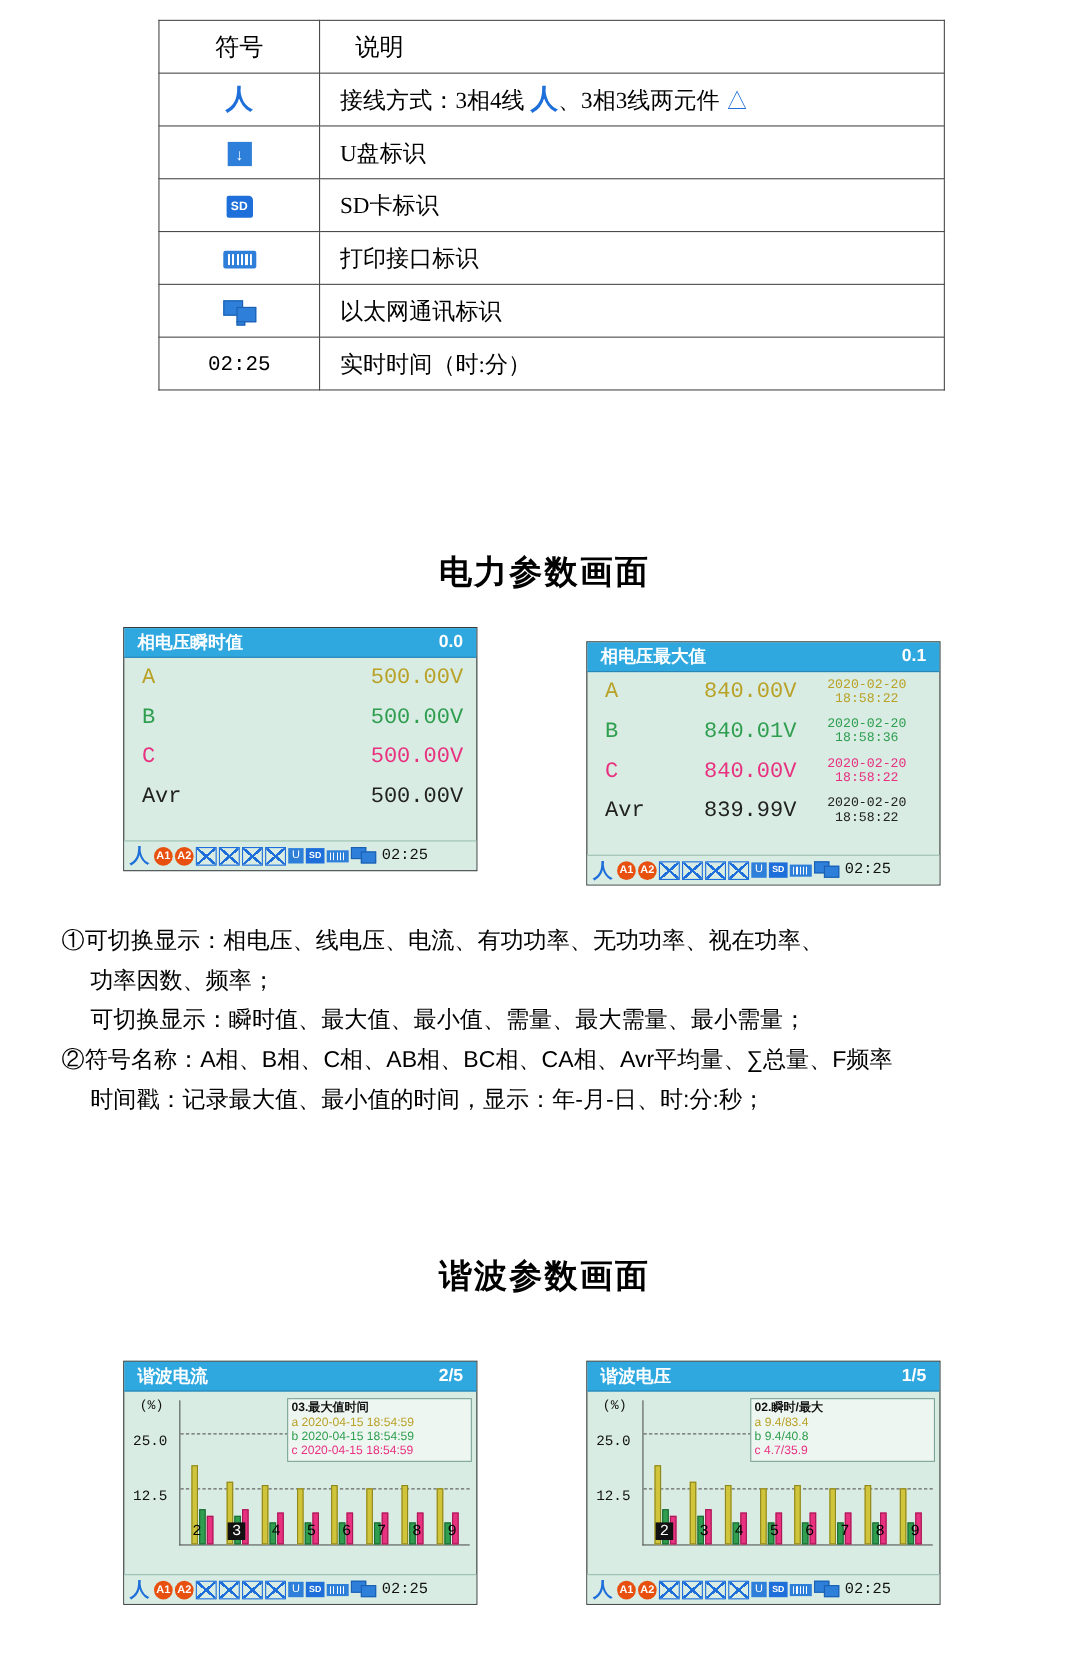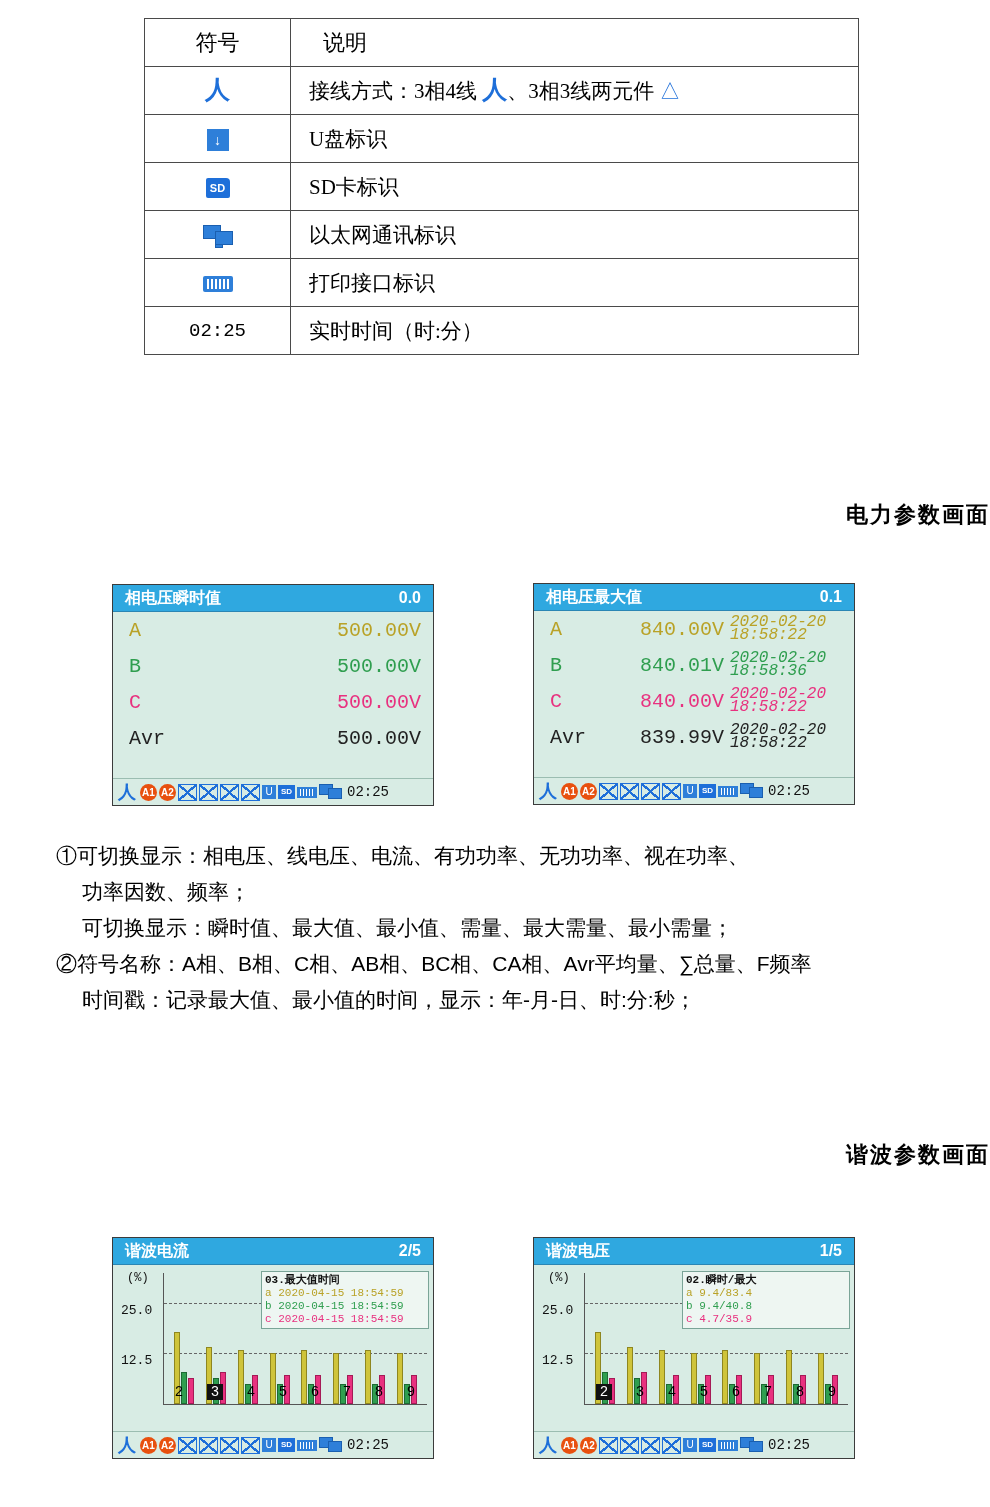--- a/index.html
+++ b/index.html
@@ -68,44 +68,44 @@
   .net{
     display:inline-block;width:30px;height:22px;vertical-align:middle;position:relative;
   }
   .net i{position:absolute;display:block;background:#2e7fd9;border:1px solid #1a5fb0;}
   .net i.a{left:0;top:0;width:16px;height:12px;}
   .net i.b{left:12px;top:6px;width:16px;height:12px;}
   .net i.c{left:12px;top:19px;width:6px;height:2px;}
 
   
   .h2{
-    position:absolute;width:100%;text-align:right;
-    font-family:"Liberation Sans",sans-serif;
-    font-weight:bold;font-size:22px;letter-spacing:2px;
+    position:absolute;width:100%;text-align:center;
+    font-family:"Liberation Sans",sans-serif;
+    font-weight:bold;font-size:30px;letter-spacing:2px;
   }
 
   
   .screen{
     position:absolute;width:320px;height:220px;
     border:1px solid #3b3b3b;background:#d8ece4;
     font-family:"Liberation Mono",monospace;
   }
   .scr-title{
     height:26px;background:#2fa8e0;color:#fff;font-size:16px;
     display:flex;align-items:center;justify-content:space-between;
     padding:0 12px;border-bottom:1px solid #2a86b4;
     font-family:"Liberation Sans",sans-serif;font-weight:bold;
   }
   .scr-body{position:relative;height:166px;}
   .row{
     display:flex;align-items:center;height:36px;padding:0 6px;font-size:20px;
   }
   .row .ph{width:48px;padding-left:10px;}
   .row .val{flex:1;text-align:right;padding-right:6px;}
-  .row .ts{width:116px;font-size:16px;line-height:13px;text-align:left;padding-right:2px;font-style:italic;}
+  .row .ts{width:116px;font-size:12px;line-height:13px;text-align:center;padding-right:2px;}
   .cA{color:#b9a227;}
   .cB{color:#2f9e4f;}
   .cC{color:#e8317f;}
   .cAvr{color:#222;}
   .statusbar{
     position:absolute;bottom:0;left:0;right:0;height:26px;background:#d8ece4;
     border-top:1px solid #9bbdb1;display:flex;align-items:center;gap:2px;padding:0 5px;
   }
   .sb-person{color:#1e6fd9;font-size:18px;font-weight:bold;margin-right:2px;}
   .sb-alarm{
@@ -150,21 +150,21 @@
   .bar{width:6px;}
   .b-y{background:#cfc43a;border:1px solid #8e861f;}
   .b-g{background:#2f9e4f;border:1px solid #1d6a34;}
   .b-p{background:#e8317f;border:1px solid #a51a56;}
   .xlabels{position:absolute;left:50px;right:6px;bottom:30px;height:18px;
     display:flex;justify-content:space-around;align-items:center;font-size:14px;}
   .xlabels span.sel{background:#111;color:#fff;padding:0 4px;}
   .legendbox{
     position:absolute;right:4px;top:6px;width:160px;background:#eef6f2;
     border:1px solid #7aa497;padding:2px 3px;font-size:11px;line-height:13px;
-    font-family:Liberation Mono, monospace;
+    font-family:Liberation Sans, sans-serif;
   }
   .legendbox .lt{color:#111;font-weight:bold;font-size:11px;}
   .lg-a{color:#b9a227;}
   .lg-b{color:#2f9e4f;}
   .lg-c{color:#e8317f;}
 
   
   .para{
     position:absolute;left:56px;width:900px;font-size:21px;line-height:36px;
     font-family:"Liberation Sans",sans-serif;
@@ -189,37 +189,37 @@
   </tr>
   <tr>
     <td class="sym"><span class="usb">↓</span></td>
     <td class="desc">U盘标识</td>
   </tr>
   <tr>
     <td class="sym"><span class="sd">SD</span></td>
     <td class="desc">SD卡标识</td>
   </tr>
   <tr>
+    <td class="sym"><span class="printer"></span></td>
+    <td class="desc">打印接口标识</td>
+  </tr>
+  <tr>
     <td class="sym"><span class="net"><i class="a"></i><i class="b"></i><i class="c"></i></span></td>
     <td class="desc">以太网通讯标识</td>
   </tr>
   <tr>
-    <td class="sym"><span class="printer"></span></td>
-    <td class="desc">打印接口标识</td>
-  </tr>
-  <tr>
     <td class="sym" style="font-family:'Liberation Mono',monospace;font-size:19px;">02:25</td>
     <td class="desc">实时时间（时:分）</td>
   </tr>
 </tbody>
   </table>
 
 <div class="h2" style="top:500px;">电力参数画面</div>
 
-<div class="screen" style="left:112px;top:584px;">
+<div class="screen" style="left:112px;top:570px;">
   <div class="scr-title">
     <span>相电压瞬时值</span>
     <span>0.0</span>
   </div>
   <div class="scr-body">
     <div class="row">
       <span class="ph cA">A</span>
       <span class="val cA">500.00V</span>
     </div>
     <div class="row">

